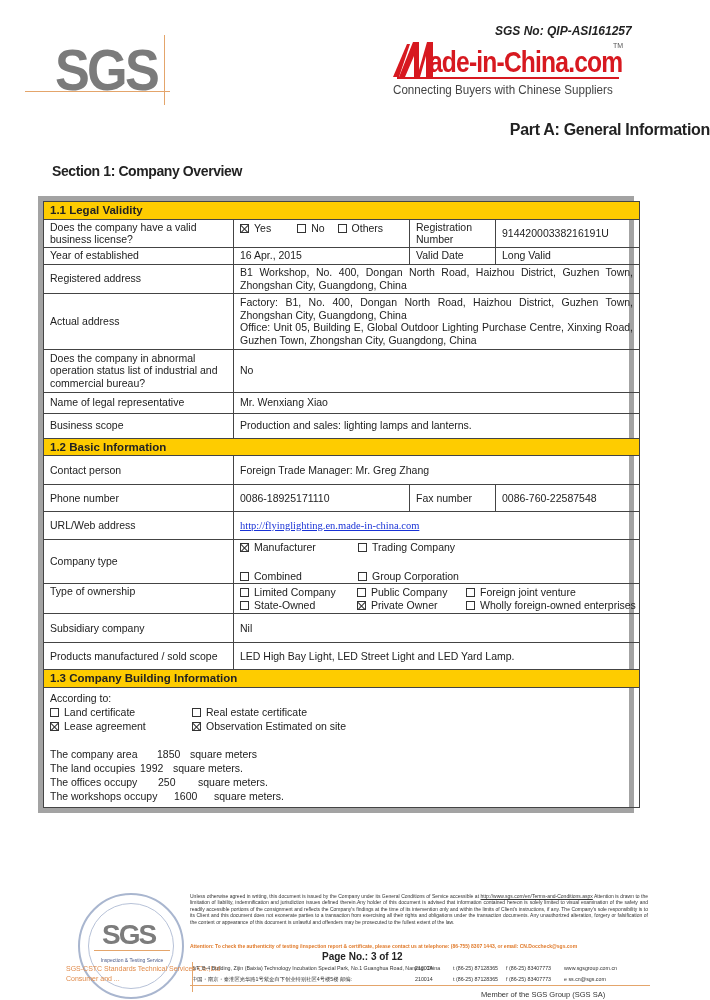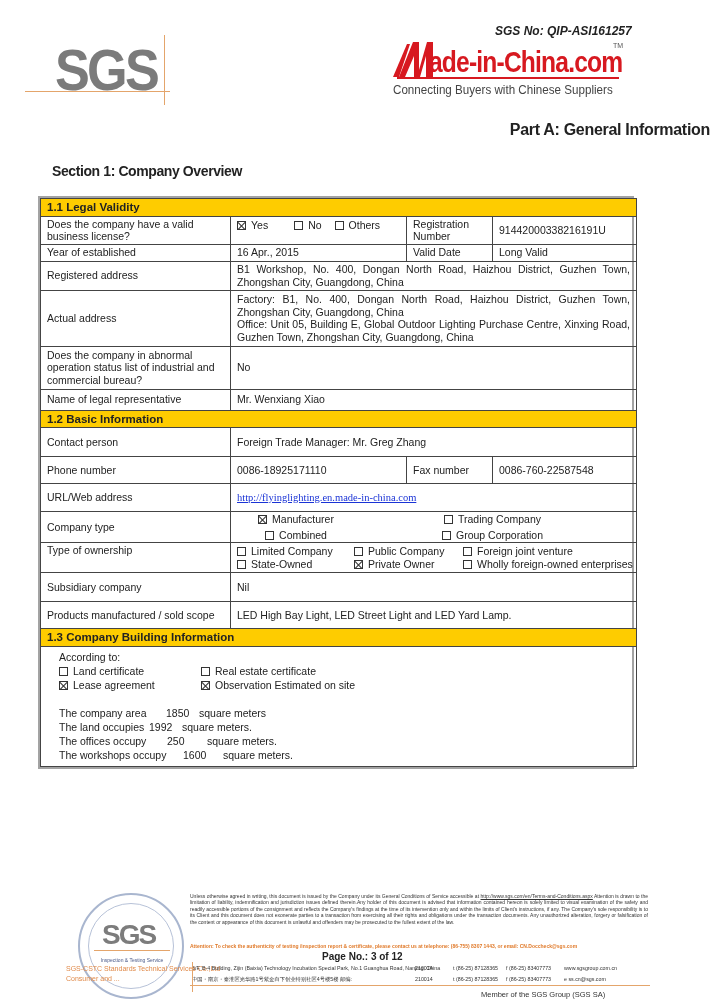--- a/index.html
+++ b/index.html
@@ -17,35 +17,35 @@
   .mic-logo .m { position: absolute; left: 0; top: 0; width: 40px; height: 38px; }
   .mic-logo .brand { position: absolute; left: 36px; top: 5px; font-size: 30px; font-weight: bold; color: #d71920; letter-spacing: -1px; transform: scaleX(0.82); transform-origin: left; white-space: nowrap; }
   .mic-logo .underline { position: absolute; left: 4px; top: 37px; width: 222px; height: 2px; background: #d71920; }
   .mic-logo .tm { position: absolute; left: 220px; top: 2px; font-size: 7px; color: #555; }
   .mic-logo .tagline { position: absolute; left: 0; top: 43px; font-size: 12.5px; color: #444; white-space: nowrap; transform: scaleX(0.93); transform-origin: left; }
 
   .part-title { position: absolute; left: 0; width: 710px; top: 121px; text-align: right; font-size: 16px; font-weight: bold; letter-spacing: -0.3px; }
   .section-title { position: absolute; left: 52px; top: 163px; font-size: 14px; font-weight: bold; letter-spacing: -0.4px; }
 
   
-  .sheet { position: absolute; left: 38px; top: 196px; width: 596px; border: 2px solid #a3a3a3; }
+  .sheet { position: absolute; left: 38px; top: 196px; width: 596px; border: 5px solid #a3a3a3; }
   table { border-collapse: collapse; width: 100%; table-layout: fixed; font-size: 10.5px; }
   td { border: 1px solid #444; padding: 1px 6px; vertical-align: middle; line-height: 12.5px; }
   td.band { background: #fecc00; font-weight: bold; font-size: 11.5px; padding: 2px 6px; }
   td.label { color: #222; }
   td.just { text-align: justify; text-align-last: left; }
   .link { color: #1a33d6; text-decoration: underline; font-family: Liberation Serif, serif; }
   .cb { display: inline-block; width: 9px; height: 9px; border: 1px solid #333; vertical-align: -1px; margin-right: 5px; position: relative; }
   .cb.on::before, .cb.on::after { content: ""; position: absolute; left: 3px; top: -1px; width: 1px; height: 10px; background: #333; }
   .cb.on::before { transform: rotate(45deg); }
   .cb.on::after { transform: rotate(-45deg); }
   .opt { display: inline-block; white-space: nowrap; }
-  .grid2 { display: grid; grid-template-columns: 118px auto; row-gap: 3px; text-align: center; }
+  .grid2 { display: grid; grid-template-columns: 118px auto; row-gap: 16px; }
   .grid3 { display: grid; grid-template-columns: 117px 109px auto; row-gap: 1px; }
-  .building { padding: 3px 6px 4px 18px; font-size: 10.5px; line-height: 14px; }
+  .building { padding: 3px 6px 4px 6px; font-size: 10.5px; line-height: 14px; }
   .building .grid2b { display: grid; grid-template-columns: 142px auto; }
   .area-row span { display: inline-block; }
 
   
   .stamp { position: absolute; left: 78px; top: 893px; width: 106px; height: 106px; border-radius: 50%; border: 2px solid #a9b6cf; }
   .stamp .inner { position: absolute; left: 8px; top: 8px; width: 86px; height: 86px; border-radius: 50%; border: 1px solid #b7c2d8; }
   .stamp .stxt { position: absolute; left: 22px; top: 24px; font-size: 28px; font-weight: bold; color: #7c7c7c; letter-spacing: -2px; }
   .stamp .sline { position: absolute; left: 14px; top: 55px; width: 76px; height: 1px; background: #e4a56b; }
   .stamp .sub { position: absolute; left: 14px; top: 62px; width: 76px; text-align: center; font-size: 5px; color: #4a5a8a; line-height: 7px; }
   .stamp-caption { position: absolute; left: 66px; top: 964px; font-size: 7px; color: #e08a4a; line-height: 10px; white-space: nowrap; }
@@ -133,20 +133,24 @@
     <td class="label">Does the company in abnormal operation status list of industrial and commercial bureau?</td>
     <td colspan="3">No</td>
   </tr>
 
 
   <tr style="height:21px">
     <td class="label">Name of legal representative</td>
     <td colspan="3">Mr. Wenxiang Xiao</td>
   </tr>
 
+  <tr style="height:25px">
+    <td class="label">Business scope</td>
+    <td colspan="3">Production and sales: lighting lamps and lanterns.</td>
+  </tr>
 
   <tr>
     <td colspan="4" class="band">1.2 Basic Information</td>
   </tr>
 
   <tr style="height:29px">
     <td class="label">Contact person</td>
     <td colspan="3">Foreign Trade Manager: Mr. Greg Zhang</td>
   </tr>
 

